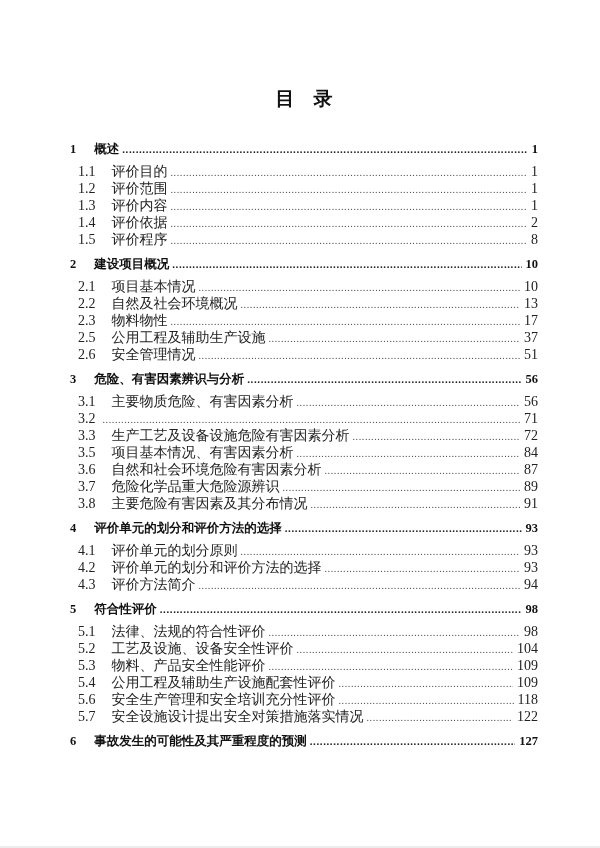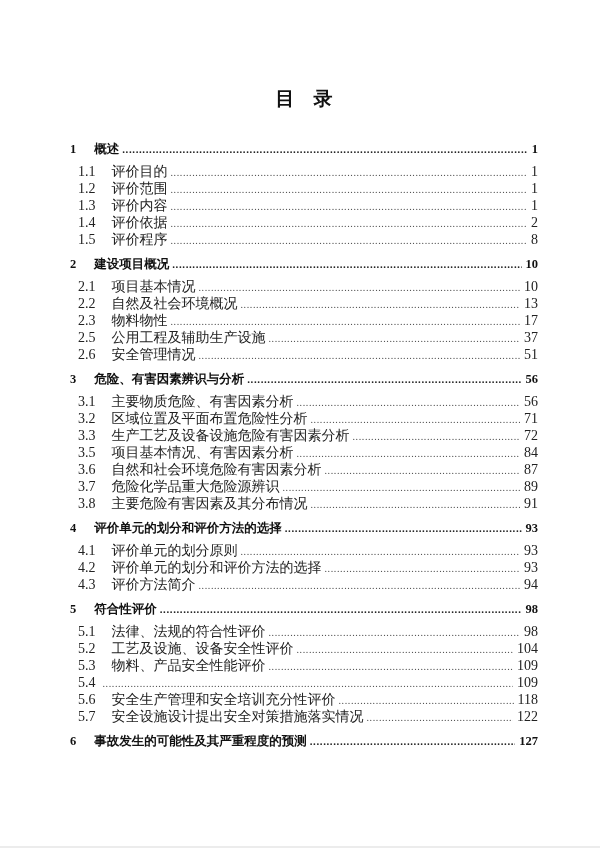--- a/index.html
+++ b/index.html
@@ -174,21 +174,20 @@
           <span class="pg">56</span>
         </div>
         <div class="toc-row item-row">
           <span class="num">3.1</span>
           <span class="t">主要物质危险、有害因素分析</span>
           <span class="dots"></span>
           <span class="pg">56</span>
         </div>
         <div class="toc-row item-row">
           <span class="num">3.2</span>
-          <span class="t">区域位置及平面布置危险性分析</span>
           <span class="dots"></span>
           <span class="pg">71</span>
         </div>
         <div class="toc-row item-row">
           <span class="num">3.3</span>
           <span class="t">生产工艺及设备设施危险有害因素分析</span>
           <span class="dots"></span>
           <span class="pg">72</span>
         </div>
         <div class="toc-row item-row">
@@ -258,20 +257,21 @@
           <span class="pg">104</span>
         </div>
         <div class="toc-row item-row">
           <span class="num">5.3</span>
           <span class="t">物料、产品安全性能评价</span>
           <span class="dots"></span>
           <span class="pg">109</span>
         </div>
         <div class="toc-row item-row">
           <span class="num">5.4</span>
+          <span class="t">公用工程及辅助生产设施配套性评价</span>
           <span class="dots"></span>
           <span class="pg">109</span>
         </div>
         <div class="toc-row item-row">
           <span class="num">5.6</span>
           <span class="t">安全生产管理和安全培训充分性评价</span>
           <span class="dots"></span>
           <span class="pg">118</span>
         </div>
         <div class="toc-row item-row">

